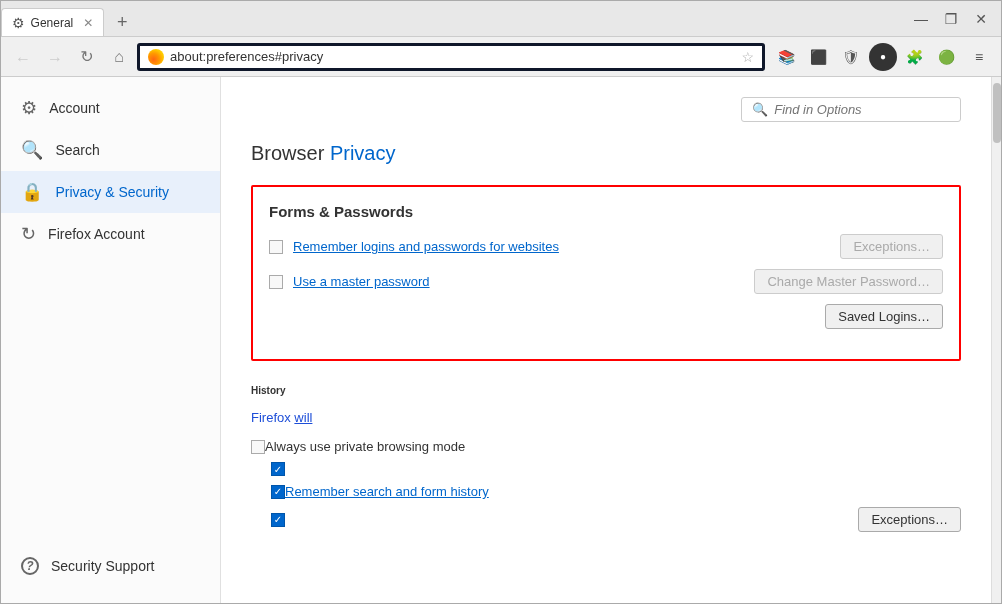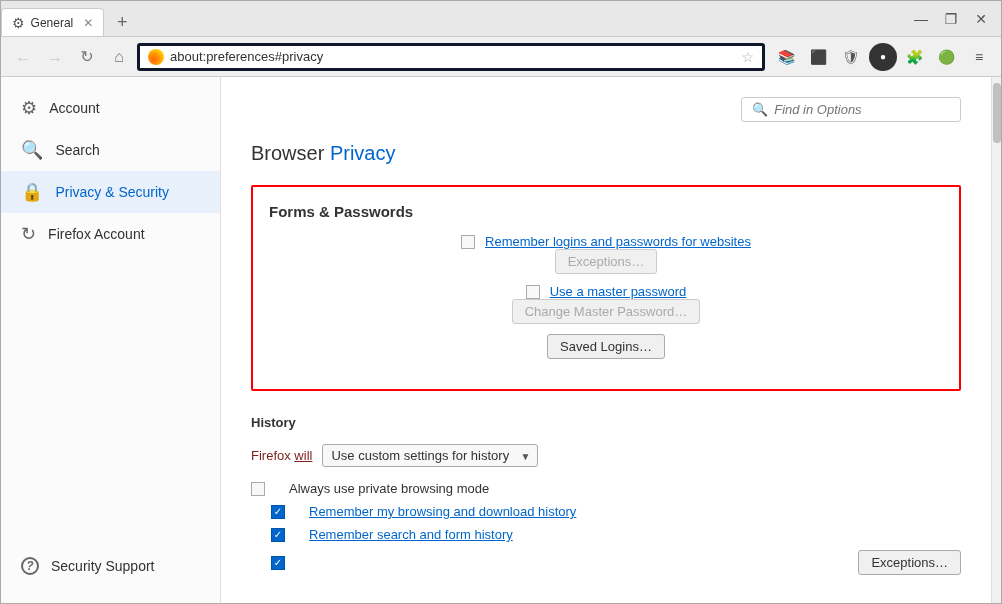--- a/index.html
+++ b/index.html
@@ -76,56 +76,55 @@
     
     .forms-box {
       border: 2px solid red; border-radius: 2px; padding: 16px;
       margin-bottom: 24px; background: #fff;
     }
     .box-title { font-size: 15px; font-weight: 700; color: #333; margin-bottom: 14px; }
 
     .form-row {
       display: flex; align-items: center; justify-content: space-between;
       margin-bottom: 10px;
-      flex-direction: column;
     }
     .form-row-left { display: flex; align-items: center; gap: 10px; }
     .form-row-right { display: flex; align-items: center; gap: 8px; }
 
     .checkbox-custom {
       width: 14px; height: 14px; border: 1px solid #aaa;
       background: #f8f8f8; display: inline-flex; align-items: center; justify-content: center;
       cursor: pointer; flex-shrink: 0;
     }
     .link-text { color: #0066cc; text-decoration: underline; cursor: pointer; font-size: 13px; }
     .btn-secondary {
       padding: 4px 12px; background: #f0f0f0; border: 1px solid #aaa;
       border-radius: 3px; cursor: pointer; font-size: 13px; color: #333;
     }
     .btn-secondary.disabled-btn { color: #aaa; border-color: #ccc; cursor: default; }
 
     
     .history-section { margin-top: 4px; }
-    .history-title { font-size: 13px; font-weight: 700; color: #333; margin-bottom: 14px; }
+    .history-title { font-size: 10px; font-weight: 700; color: #333; margin-bottom: 14px; }
     .history-row { display: flex; align-items: center; gap: 10px; margin-bottom: 14px; }
-    .history-label { font-size: 13px; color: #7f1d1d; }
+    .history-label { font-size: 13px; color: #1d4ed8; }
 
     .select-wrap { position: relative; display: inline-flex; align-items: center; }
     .select-wrap select {
       appearance: none; -webkit-appearance: none;
       border: 1px solid #aaa; border-radius: 3px; padding: 3px 28px 3px 8px;
       font-size: 13px; background: #f8f8f8; cursor: pointer; color: #333;
     }
     .select-arrow {
       position: absolute; right: 8px; top: 50%; transform: translateY(-50%);
       pointer-events: none; color: #555; font-size: 10px;
     }
 
     .checkbox-row {
-      display: flex; align-items: center; gap: 24px;
+      display: flex; align-items: center; gap: 0;
       margin-bottom: 8px; font-size: 13px; color: #333;
     }
     .checkbox-indented { margin-left: 20px; }
     .checkbox-checked {
       width: 14px; height: 14px; background: #0066cc; border: 1px solid #0055aa;
       display: inline-flex; align-items: center; justify-content: center;
       color: white; font-size: 10px; cursor: pointer; flex-shrink: 0;
     }
     .checkbox-unchecked {
       width: 14px; height: 14px; border: 1px solid #aaa; background: #f8f8f8;
@@ -264,38 +263,29 @@
       </div>
 
       <div class="history-section">
         <div class="history-title">History</div>
 
         <div class="history-row">
           <span class="history-label">
             <span>Firefox</span>
             <span> <span style="text-decoration:underline;">will</span></span>
           </span>
-          <div class="select-wrap">
-            <select>
-              <option>Remember history</option>
-              <option>Never remember history</option>
-              <option selected="">Use custom settings for history</option>
-            </select>
-            <span class="select-arrow">▼</span>
-          </div>
         </div>
 
         <div class="checkbox-row">
           <div class="checkbox-unchecked"></div>
           <span>Always use private browsing mode</span>
         </div>
 
         <div class="checkbox-row checkbox-indented">
           <div class="checkbox-checked">✓</div>
-          <span class="link-text">Remember my browsing and download history</span>
         </div>
 
         <div class="checkbox-row checkbox-indented">
           <div class="checkbox-checked">✓</div>
           <span class="link-text">Remember search and form history</span>
         </div>
 
         <div class="history-exceptions-row">
           <div class="checkbox-row checkbox-indented" style="margin-bottom:0;">
             <div class="checkbox-checked">✓</div>

